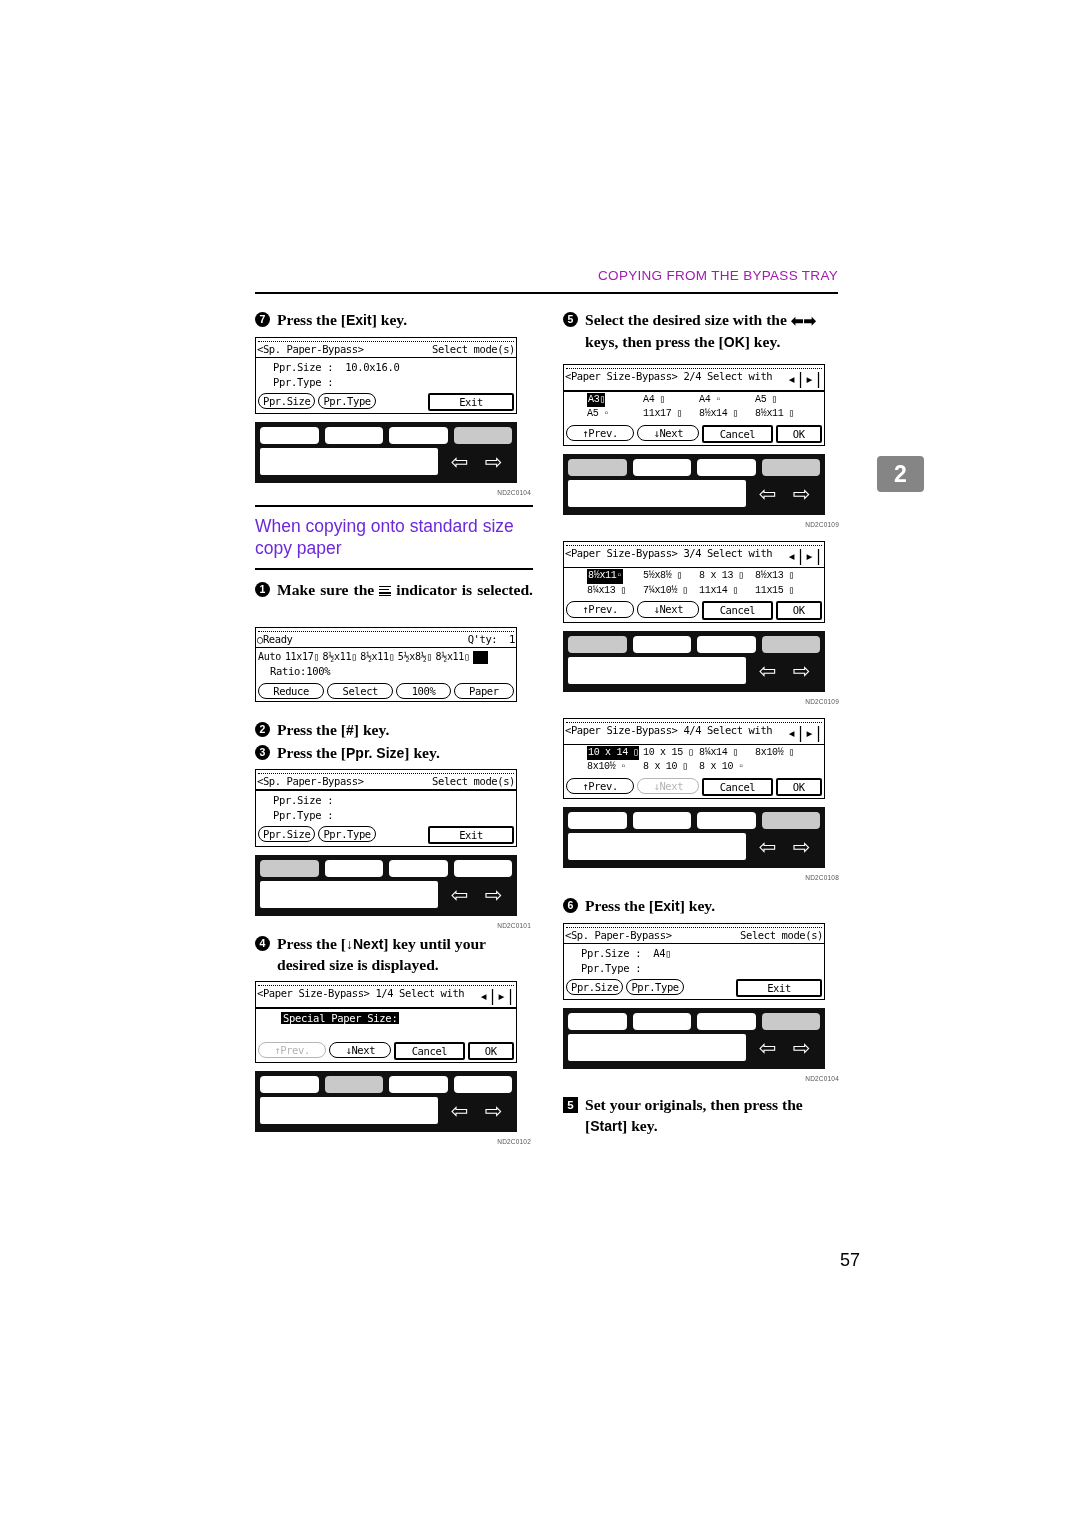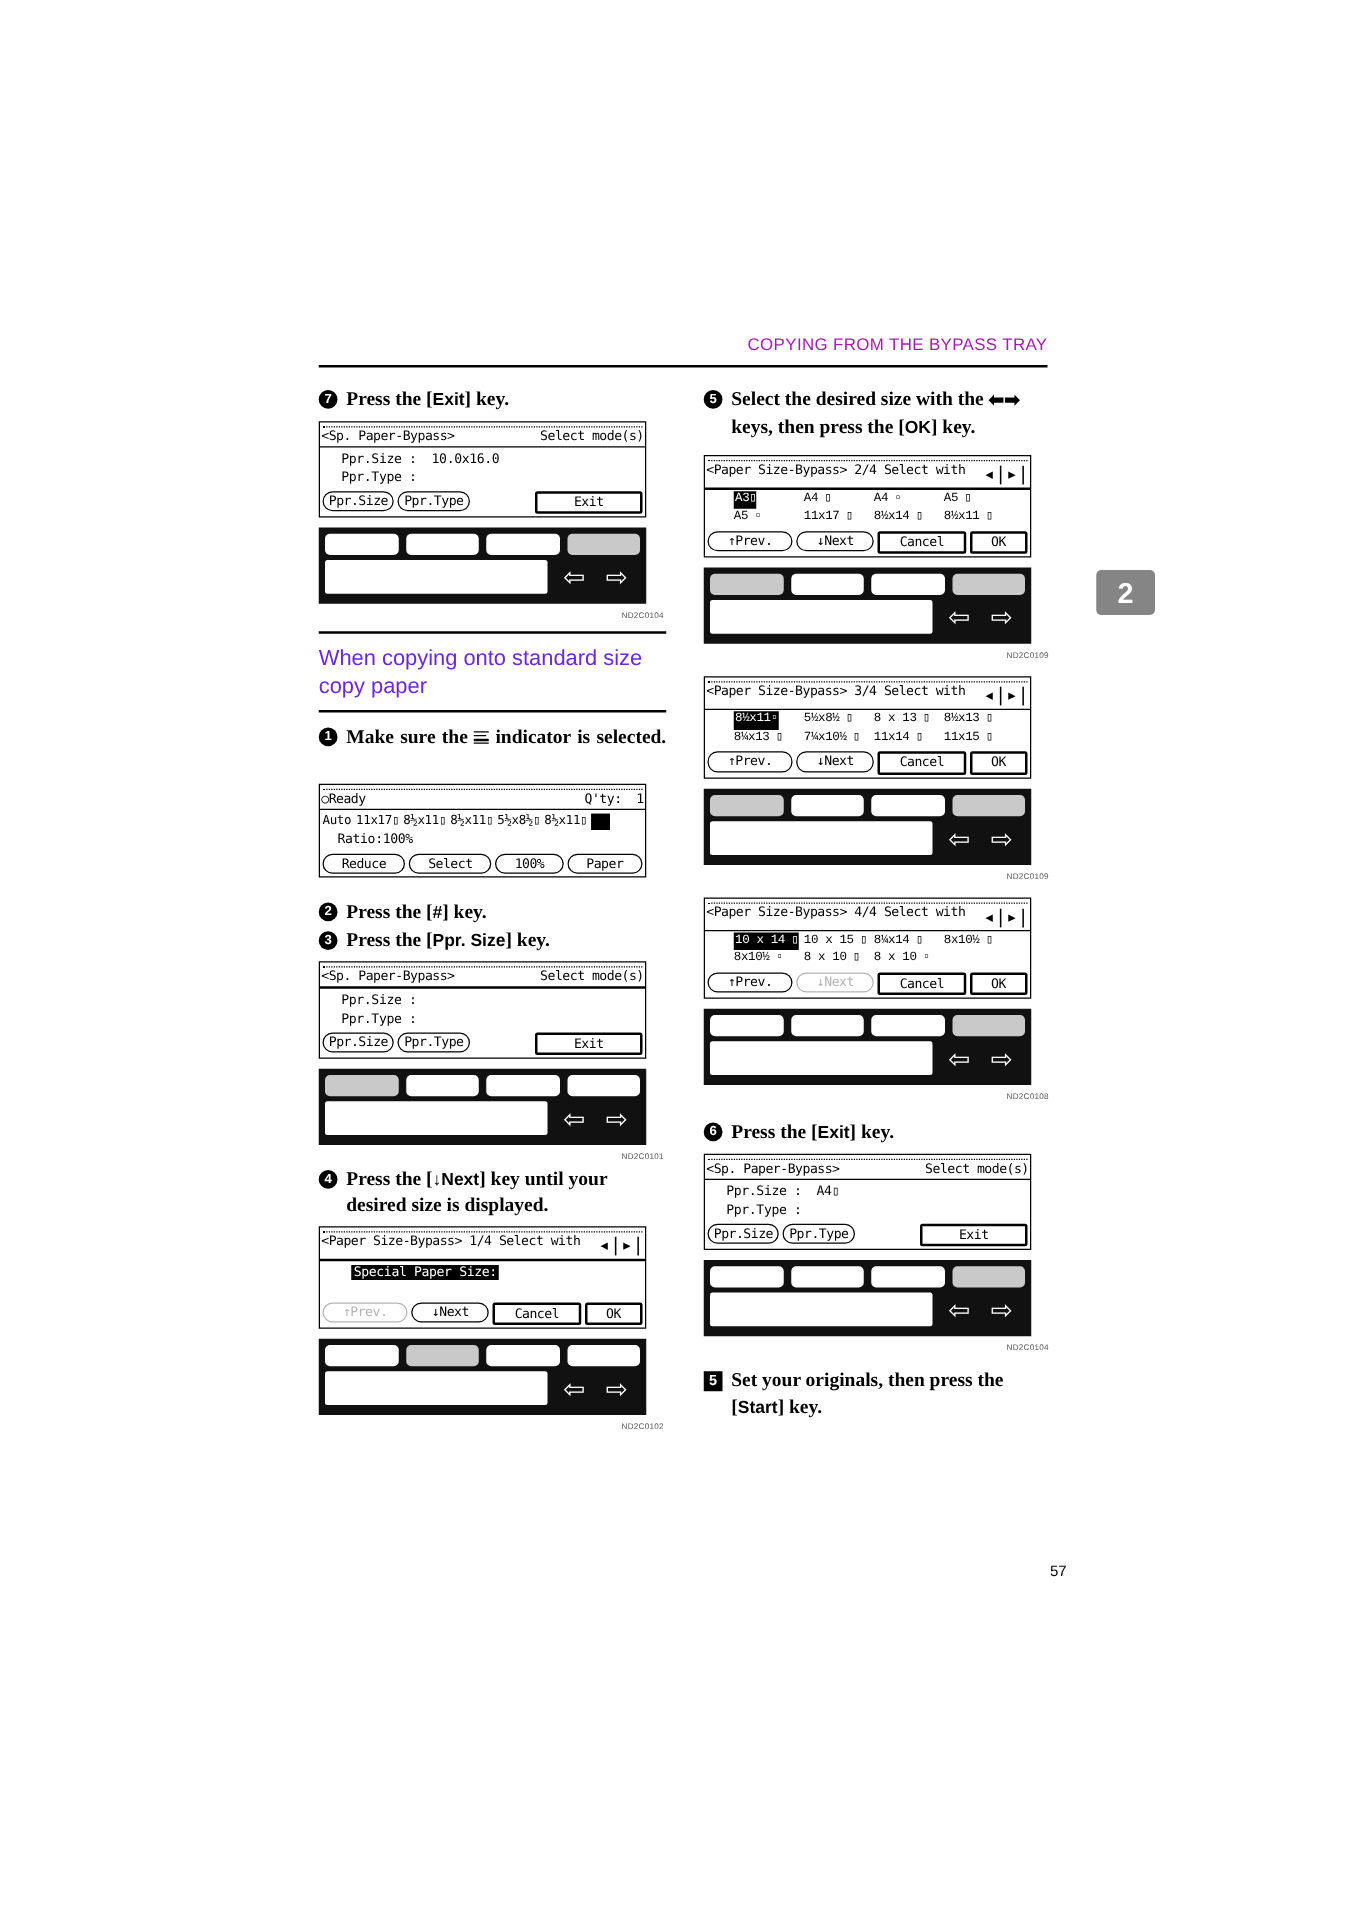--- a/index.html
+++ b/index.html
@@ -277,21 +277,21 @@
     color: #555;
     letter-spacing: 0.2px;
   }
 
   
   .pagenum {
     position: absolute;
     left: 840px;
     top: 1250px;
     font-family: "Liberation Sans", sans-serif;
-    font-size: 12px;
+    font-size: 18px;
     color: #000;
   }
 </style>
 </head>
 <body>
 
 <div class="page">
 
   <div class="runhead">COPYING FROM THE BYPASS TRAY</div>
   <div class="runhead-rule"></div>

